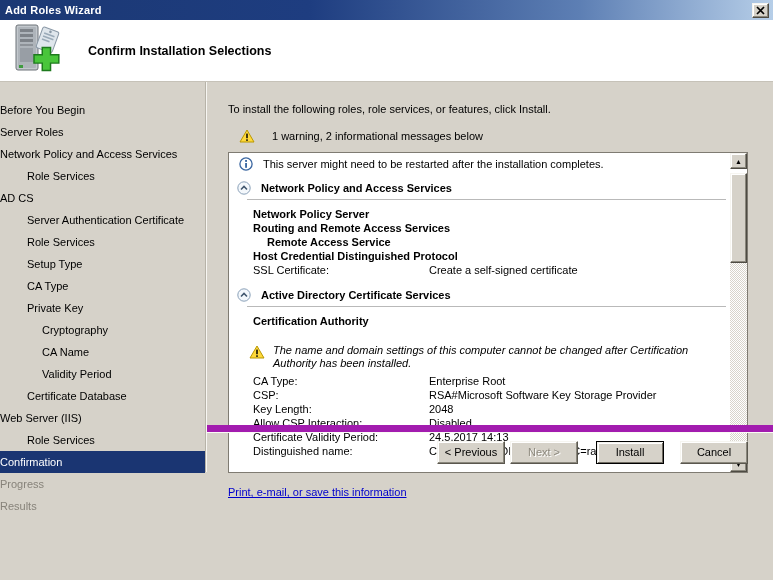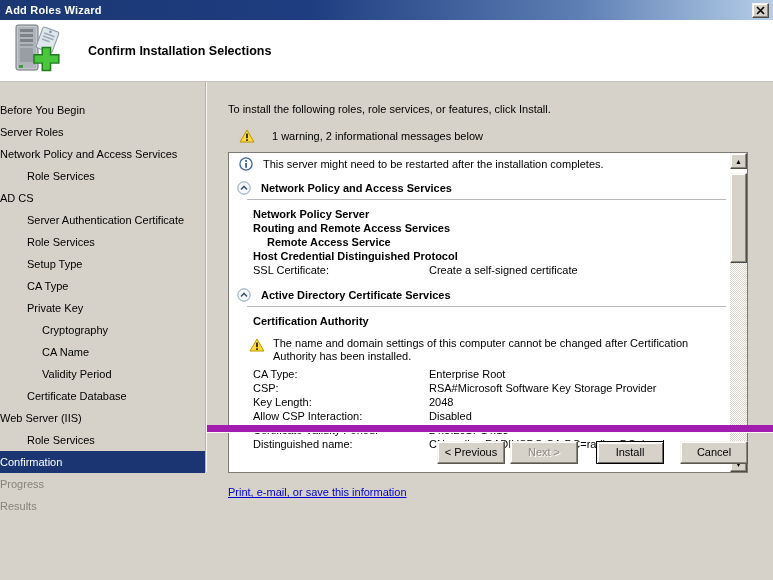--- a/index.html
+++ b/index.html
@@ -57,21 +57,21 @@
   .info-row{display:flex;align-items:center;gap:10px;height:18px;margin:2px 0 8px 2px;}
   .section-hdr{display:flex;align-items:center;gap:10px;margin-top:6px;font-weight:bold;}
   .collapse-btn{display:flex;align-items:center;cursor:pointer;}
   .section-rule{border:0;border-top:1px solid #b9b9b9;margin:4px 0 7px 10px;}
   .b-row{font-weight:bold;line-height:14px;padding-left:16px;white-space:nowrap;}
   .b-row.sub{padding-left:30px;}
   .b-row.gap{margin-top:2px;}
   .kv{display:flex;padding-left:16px;line-height:14px;white-space:nowrap;}
   .kv .k{width:176px;flex:0 0 176px;}
   .adcs-sub{margin-top:5px;}
-  .warn-row{display:flex;gap:8px;padding-left:12px;margin:9px 0 4px 0;}
+  .warn-row{display:flex;gap:8px;padding-left:12px;margin:16px 0 4px 0;font-style:italic;}
   .warn-row .txt{width:462px;line-height:13px;}
 
   
   .scrollbar{width:17px;flex:0 0 17px;display:flex;flex-direction:column;background:#fff;}
   .sb-btn{
     height:16px;flex:0 0 16px;display:flex;align-items:center;justify-content:center;
     background:#d6d2c9;border:1px solid;border-color:#f6f5f0 #4e4b43 #4e4b43 #f6f5f0;
     box-shadow:inset -1px -1px 0 #8a877c,inset 1px 1px 0 #fff;
     font-size:7px;line-height:7px;color:#000;cursor:pointer;box-sizing:border-box;
   }

